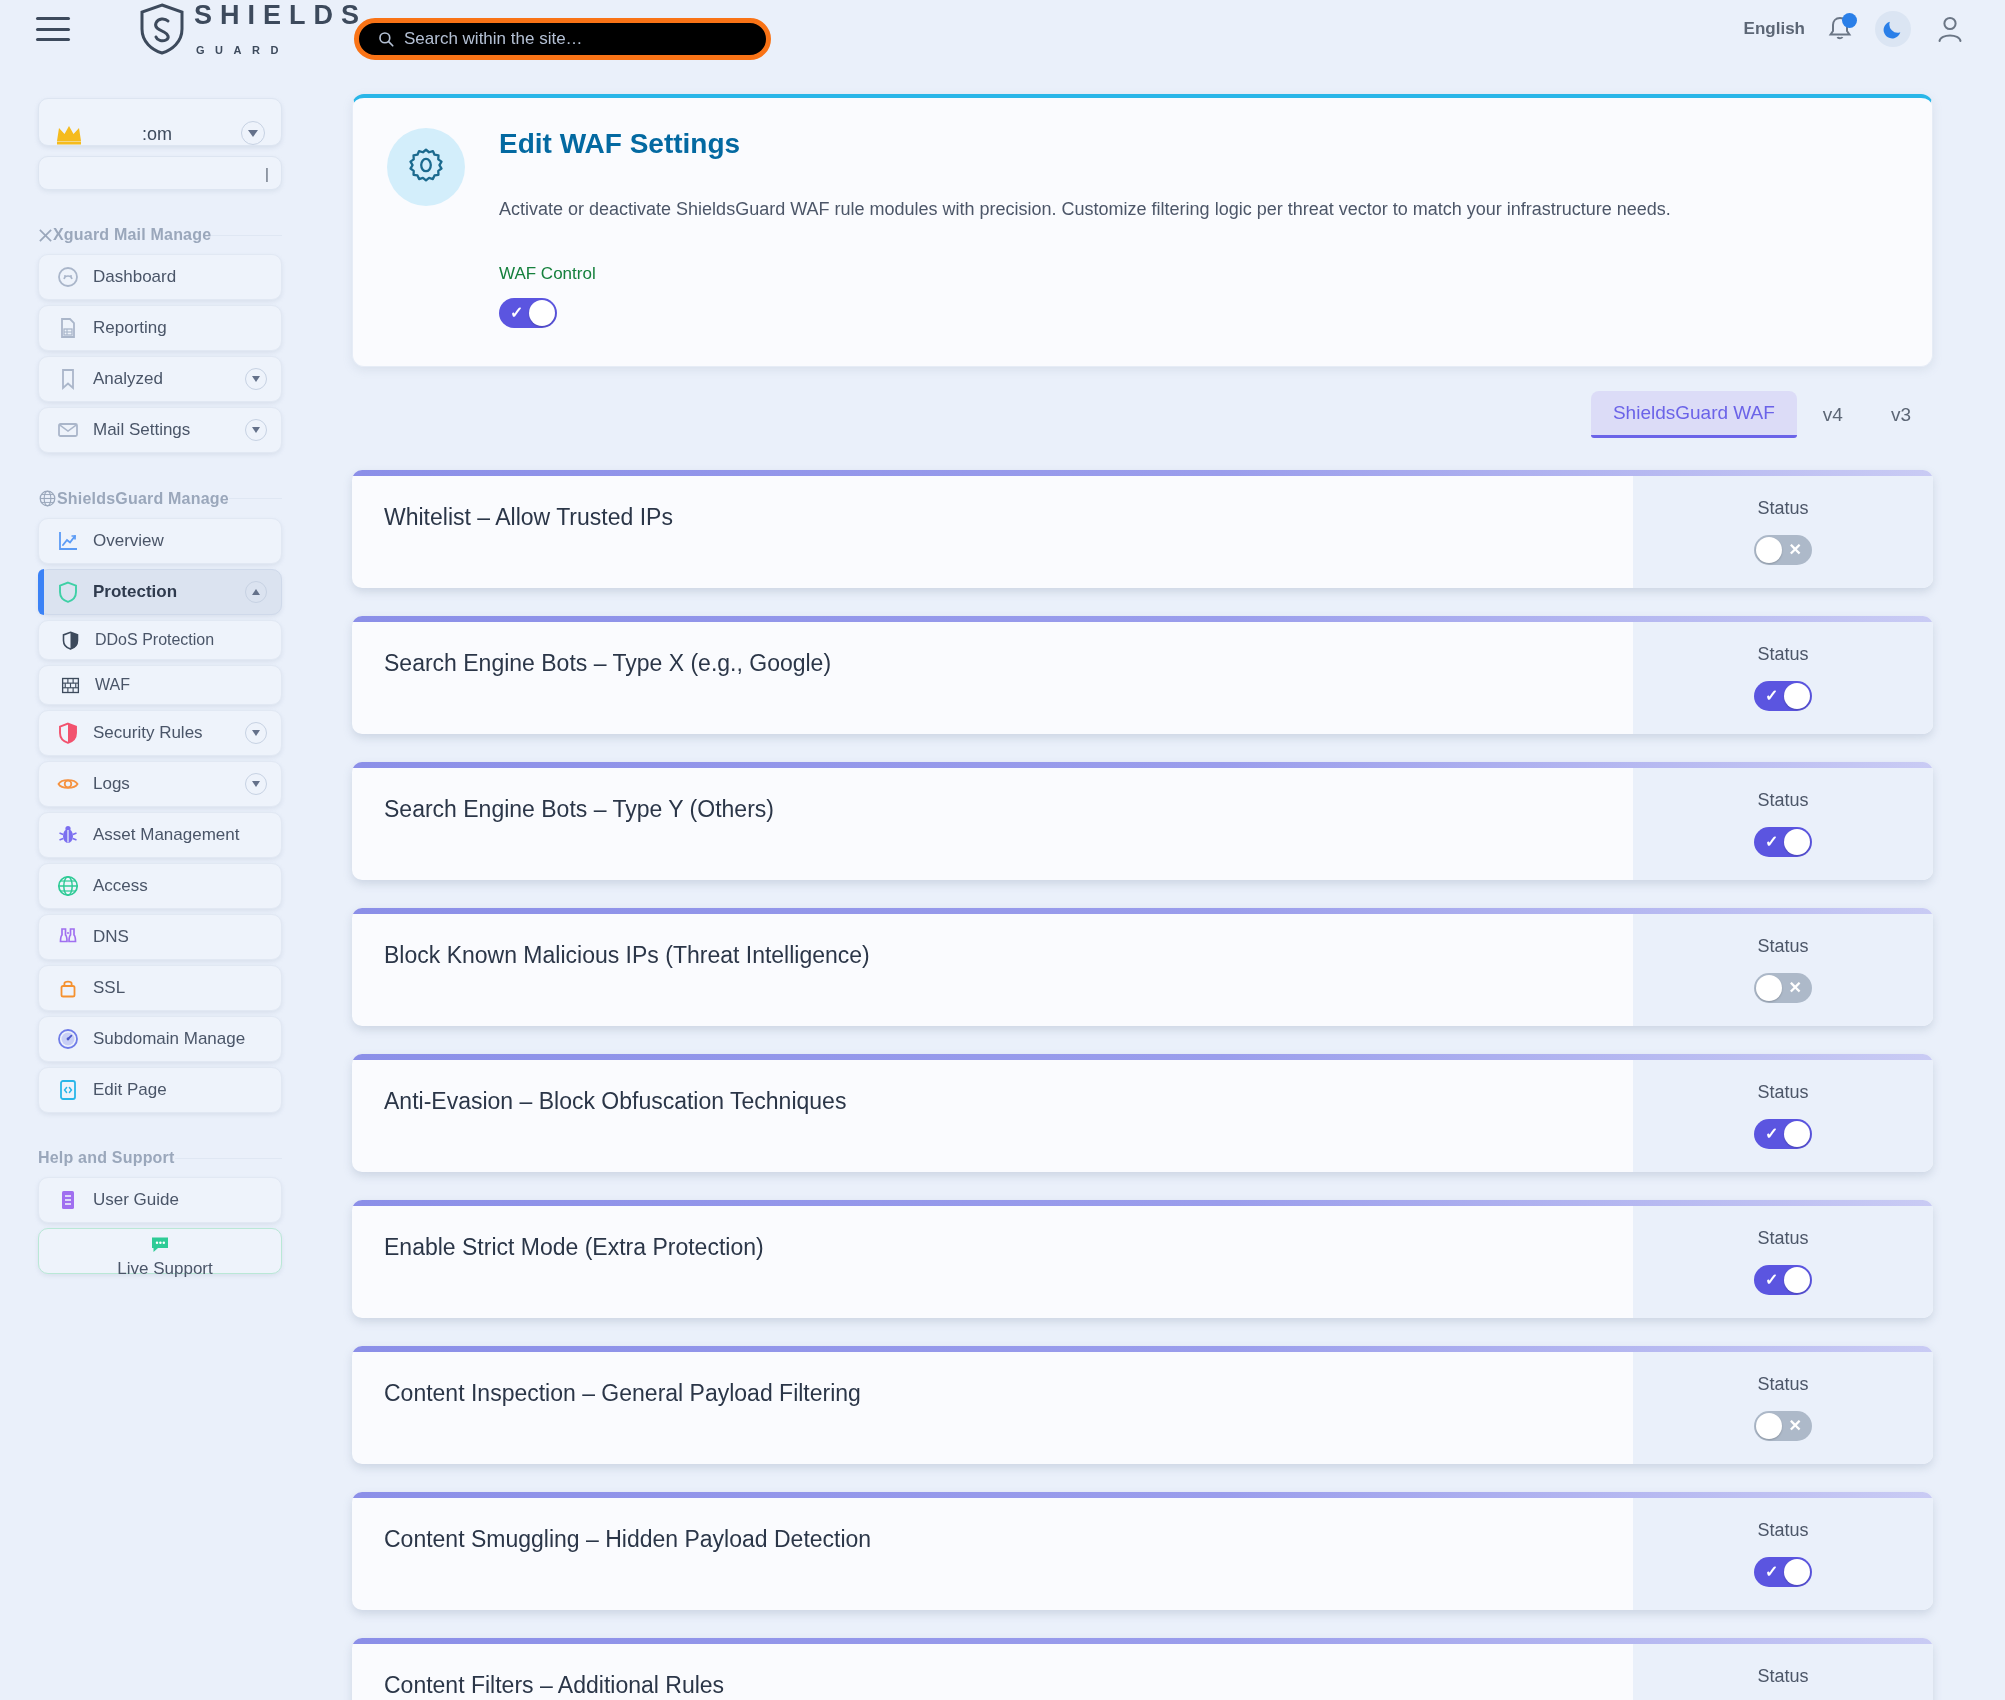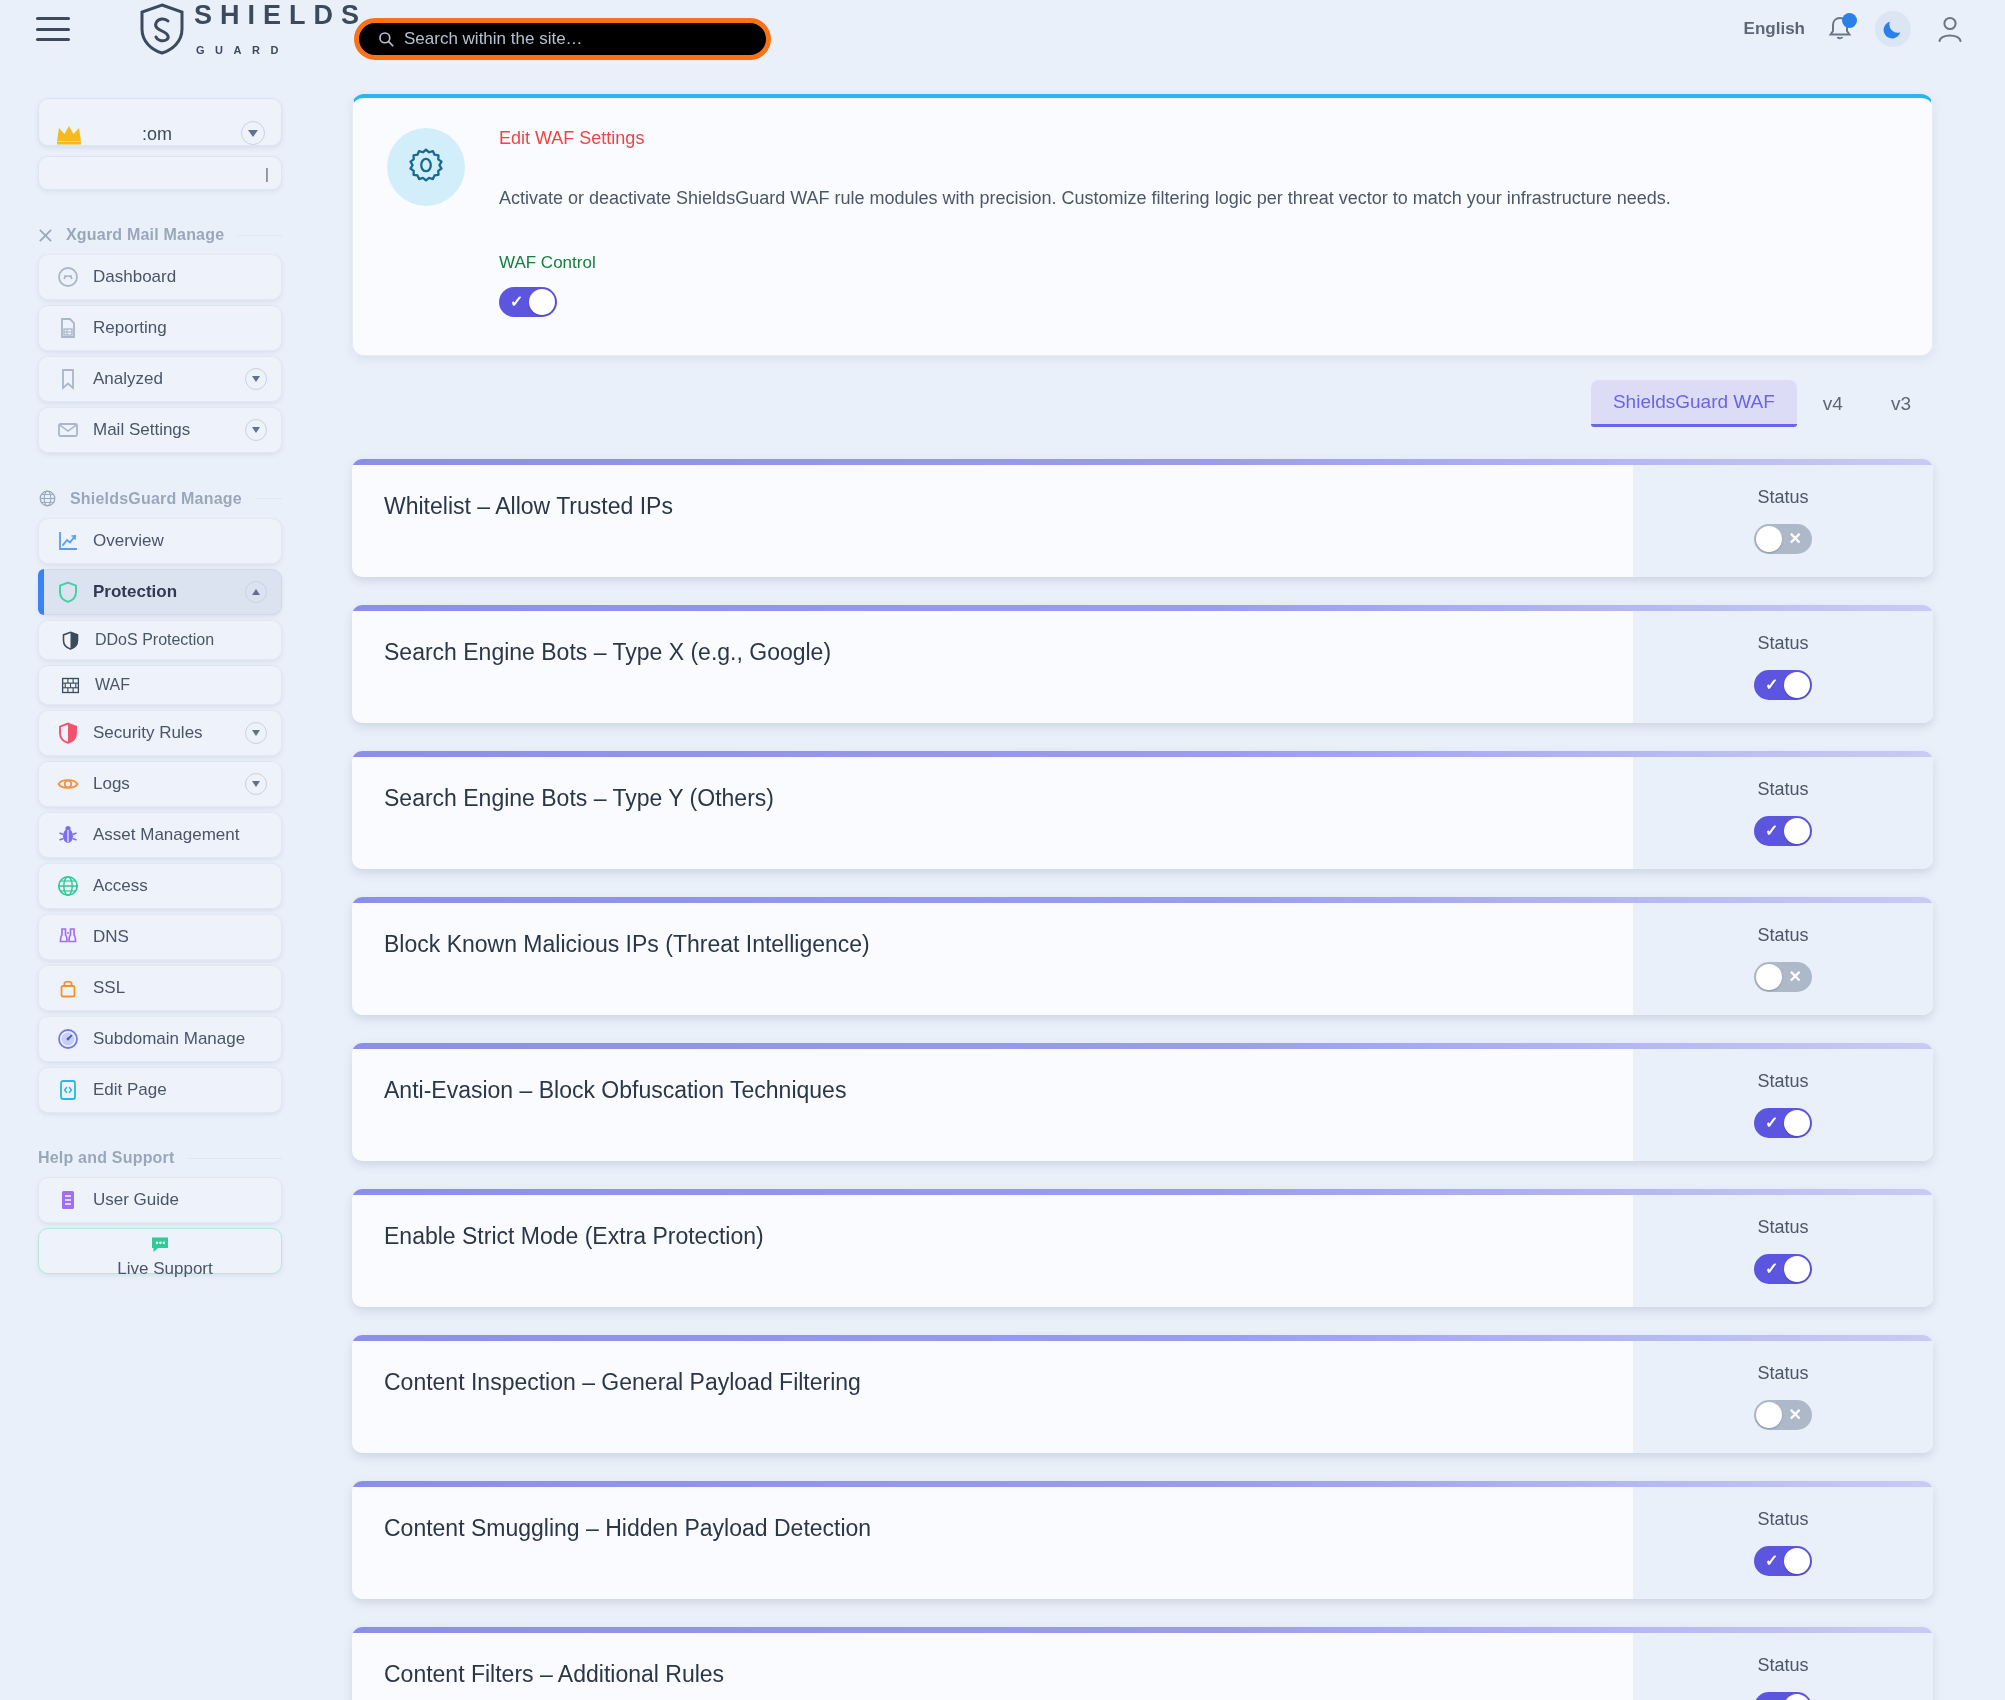--- a/index.html
+++ b/index.html
@@ -65,21 +65,21 @@
   .caret::after { content: ""; border-left: 5px solid transparent; border-right: 5px solid transparent;
     border-top: 7px solid #64718a; }
   .dom-second {
     margin: 10px 38px 0 38px; height: 34px; background: #eef3fb;
     border: 1px solid #dde5f1; border-radius: 10px;
     display: flex; align-items: center; justify-content: flex-end;
     box-shadow: 0 2px 4px rgba(150,165,190,.18); padding-right: 12px;
     font-size: 15px; color: #5c6675;
   }
 
-  .sec-head { display: flex; align-items: center; gap: 13px;
+  .sec-head { display: flex; align-items: center; gap: 0;
     margin: 36px 38px 10px 38px; font-size: 16px; font-weight: 700; color: #9aa7bb;
     letter-spacing: .2px; }
   .sec-head .line { flex: 1; height: 1px; background: #dfe7f3; }
 
   .nav-item {
     position: relative; margin: 5px 38px; height: 46px; background: #eef3fb;
     border: 1px solid #e1e8f3; border-radius: 10px;
     display: flex; align-items: center; padding: 0 14px;
     box-shadow: 0 2px 4px rgba(150,165,190,.20); cursor: pointer;
   }
@@ -105,21 +105,21 @@
 
   .hero {
     margin: 36px 72px 0 32px; background: #fafbfe; border-radius: 12px;
     border: 1px solid #e6ecf6; border-top: 4px solid #29b6e8;
     box-shadow: 0 3px 10px rgba(140,155,180,.18); padding: 30px 34px 34px 34px;
     display: flex; align-items: flex-start;
   }
   .hero-ico { width: 78px; height: 78px; border-radius: 50%; background: #d3eefb;
     display: flex; align-items: center; justify-content: center; flex: 0 0 78px; }
   .hero-body { margin-left: 34px; flex: 1; }
-  .hero-title { font-size: 18px; font-weight: 400; color: #ef4444; }
+  .hero-title { font-size: 28px; font-weight: 700; color: #0369a1; }
   .hero-desc { margin-top: 36px; font-size: 18px; color: #4c5668; line-height: 1.45; max-width: 1320px; }
   .hero-ctl { margin-top: 42px; font-size: 17px; color: #15803d; }
 
   
   .toggle { width: 58px; height: 30px; border-radius: 15px; position: relative;
     display: inline-flex; align-items: center; cursor: pointer; }
   .toggle.on { background: #5b55e0; }
   .toggle.off { background: #adb9c9; }
   .toggle .knob { position: absolute; width: 26px; height: 26px; border-radius: 50%;
     background: #fff; top: 2px; box-shadow: 0 1px 2px rgba(0,0,0,.2); }

